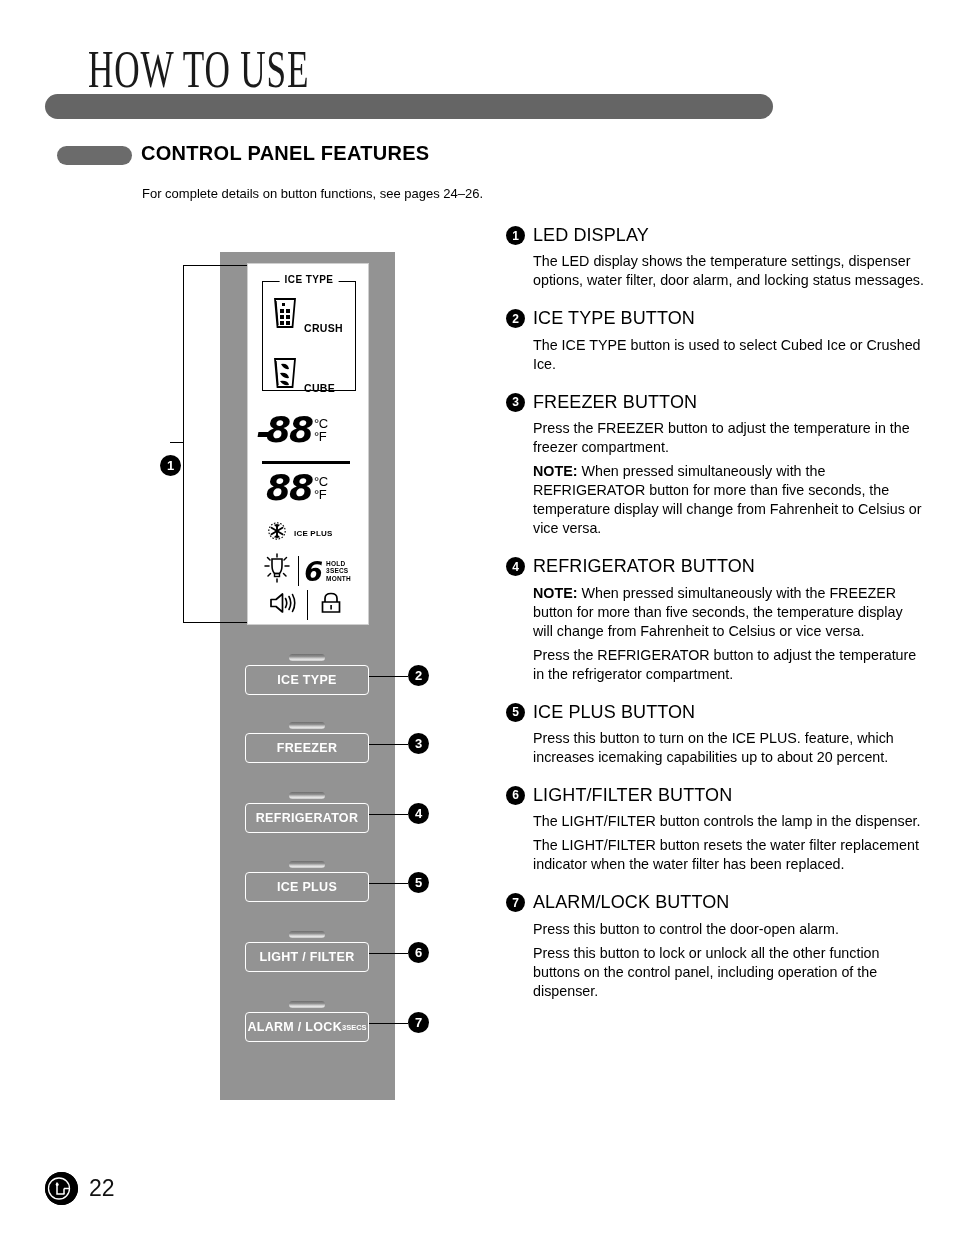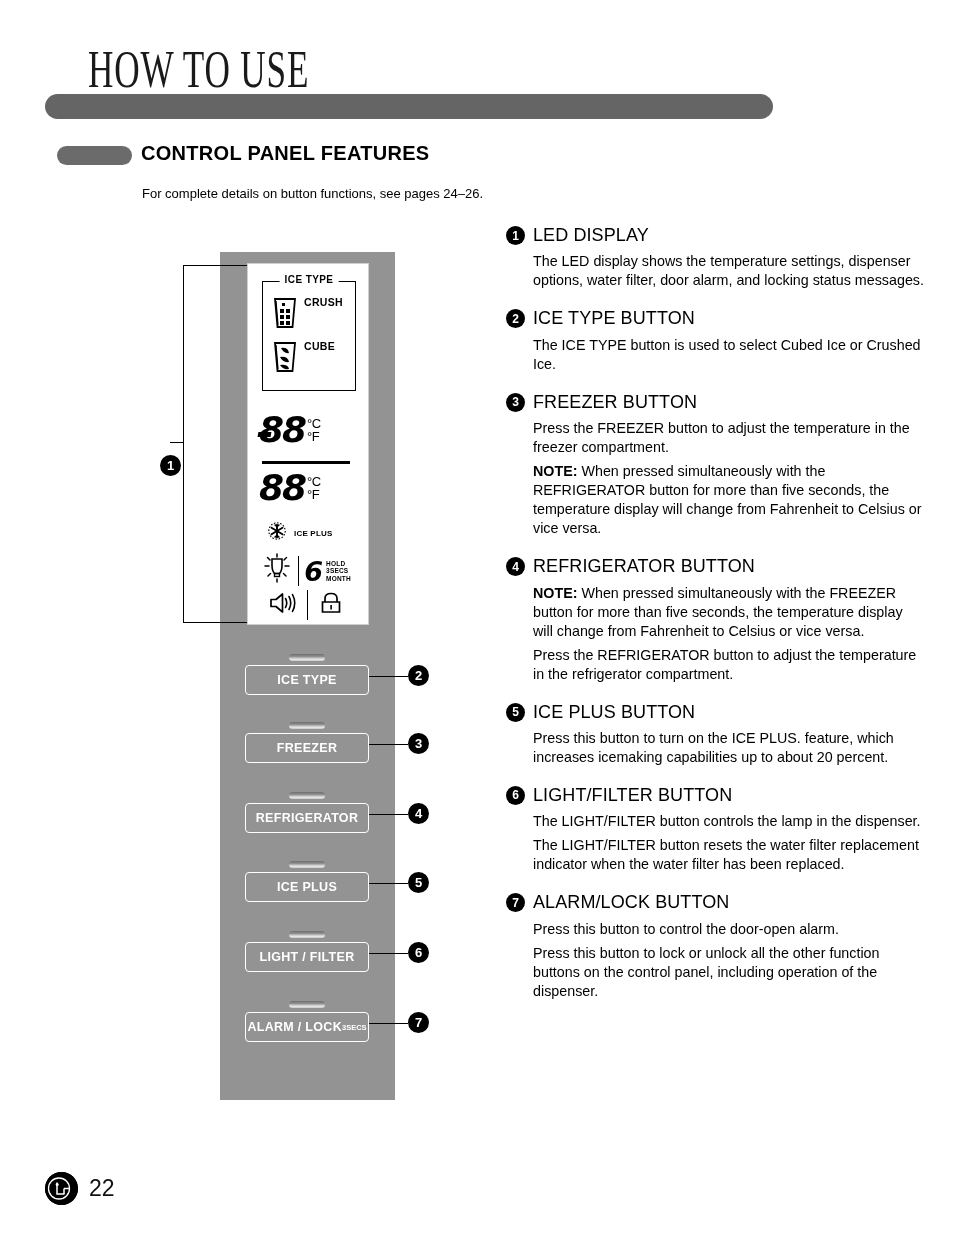--- a/index.html
+++ b/index.html
@@ -112,36 +112,36 @@
     background: #fff;
     padding: 0 5px;
     font-size: 10px;
     font-weight: bold;
     letter-spacing: 0.4px;
     white-space: nowrap;
   }
   .ice-row {
     position: absolute;
     display: flex;
-    align-items: flex-start;
+    align-items: flex-end;
     gap: 6px;
     left: 9px;
   }
   .ice-row.crush { top: 14px; }
-  .ice-row.cube  { top: 58px; }
+  .ice-row.cube  { top: 74px; }
   .ice-row .txt {
     font-size: 10.5px;
     font-weight: bold;
     letter-spacing: 0.3px;
   }
 
   
   .temp-row {
     position: absolute;
-    left: 11px;
+    left: 18px;
     display: flex;
     align-items: center;
   }
   .temp-row.top { top: 148px; }
   .temp-row.bottom { top: 206px; }
   .seg-digits {
     font-family: "DejaVu Sans", sans-serif;
     font-size: 36px;
     font-weight: bold;
     font-style: italic;

